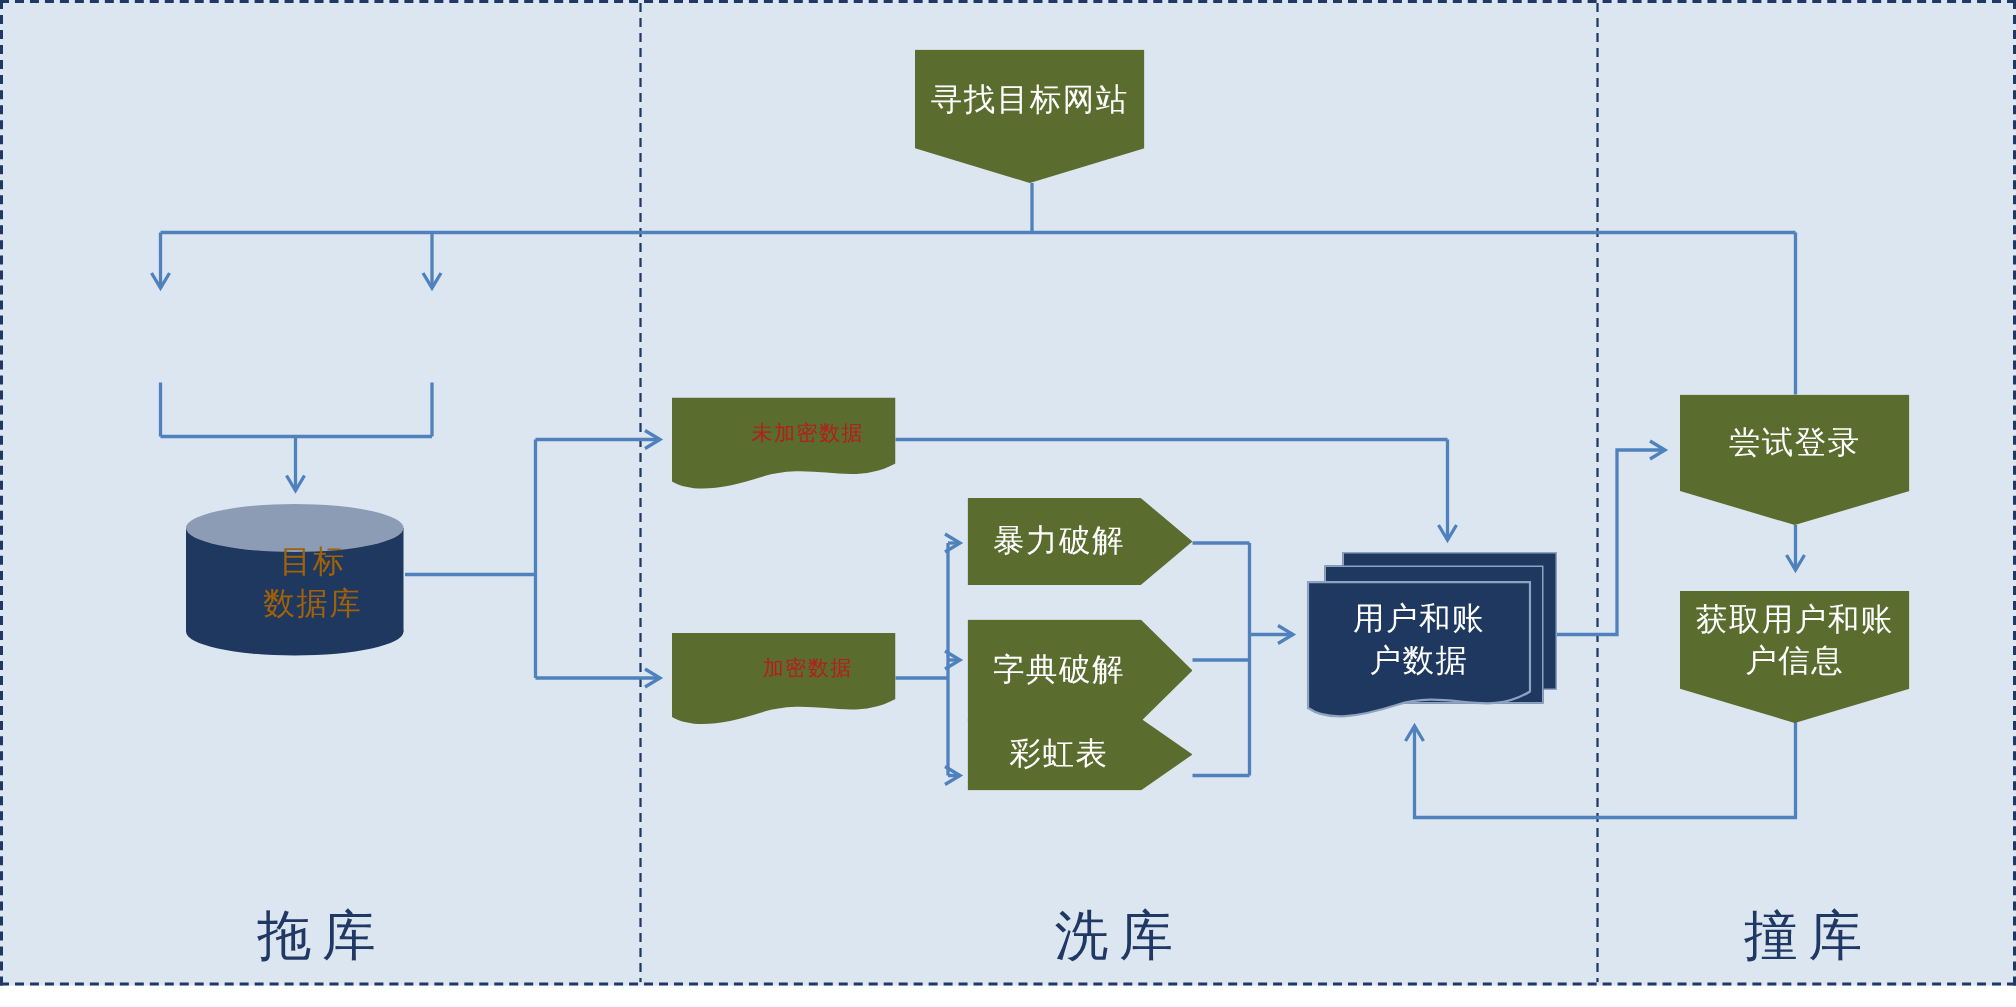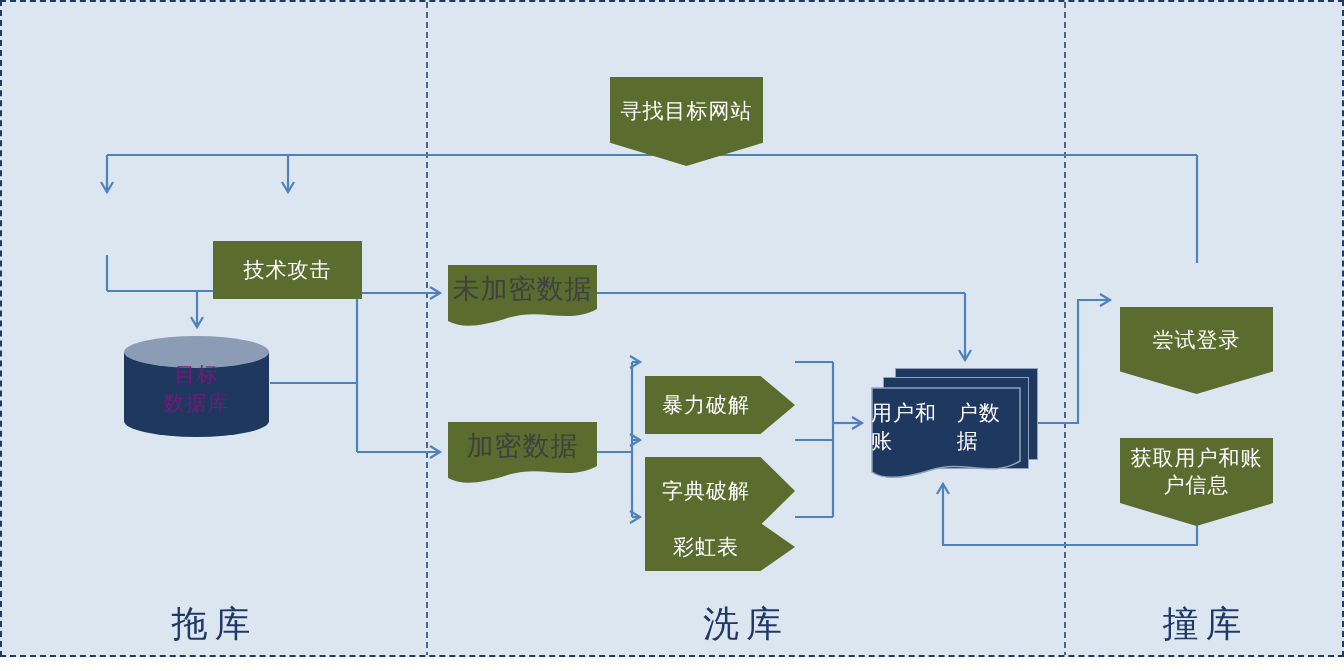--- a/index.html
+++ b/index.html
@@ -1,37 +1,37 @@
 <!DOCTYPE html>
 <html><head>
 <meta charset="utf-8">
 <style>
   html,body{margin:0;padding:0;background:#ffffff;}
   body{font-family:"Liberation Sans","DejaVu Sans",sans-serif;width:1344px;height:671px;position:relative;}
   .canvas{position:absolute;left:0;top:0;width:1344px;height:657px;box-sizing:border-box;
           background:#dce6f1;border:2px dashed #1f3864;overflow:hidden;}
   .layer{position:absolute;left:0;top:0;}
   .node{position:absolute;display:flex;align-items:center;justify-content:center;
-        color:#ffffff;font-size:21px;letter-spacing:1px;text-align:center;line-height:1.3;margin-top:44px;}
+        color:#ffffff;font-size:21px;letter-spacing:1px;text-align:center;line-height:1.3;}
   .green{background:#5a6c2e;}
   .rectnode{width:149px;height:58px;}
   .banner{clip-path:polygon(0 0,100% 0,100% 74%,50% 100%,0 74%);padding-bottom:22px;box-sizing:border-box;}
   .pent{clip-path:polygon(0 0,77% 0,100% 50%,77% 100%,0 100%);padding-right:28px;box-sizing:border-box;}
   .docshape{position:absolute;}
   .docshape svg{position:absolute;left:0;top:0;width:100%;height:100%;}
   .docshape .doclabel{position:absolute;left:0;top:0;width:100%;height:72%;display:flex;
-        align-items:center;justify-content:center;color:#404040;font-size:27px;letter-spacing:1px;}
+        align-items:center;justify-content:center;color:#b91c1c;font-size:14px;letter-spacing:1px;padding-left:16px;}
   .cyl{position:absolute;}
-  .cyl .cyltext{position:absolute;left:0;top:26px;width:100%;text-align:center;color:#701a75;
+  .cyl .cyltext{position:absolute;left:12px;top:26px;width:100%;text-align:center;color:#a16207;
         font-size:21px;line-height:1.35;letter-spacing:1px;}
   .stacklayer{position:absolute;background:#1f3860;border:1px solid #8fa3c0;box-sizing:border-box;}
   .stackfront{position:absolute;}
   .stackfront svg{position:absolute;left:0;top:0;width:100%;height:100%;}
   .stackfront .stacklabel{position:absolute;left:0;top:6px;width:100%;height:70%;display:flex;
-        flex-direction:row;align-items:center;justify-content:center;color:#fff;font-size:21px;
+        flex-direction:column;align-items:center;justify-content:center;color:#fff;font-size:21px;
         letter-spacing:1px;line-height:1.35;}
   .lanelabel{position:absolute;top:598px;font-size:36px;letter-spacing:7px;color:#1f3864;
         text-align:center;}
 </style>
 </head>
 <body>
 
 <div class="canvas">
 
   <svg class="layer" width="1340" height="653" viewBox="0 0 1340 653">
@@ -82,23 +82,20 @@
       <path d="M1195,348 V378" marker-end="url(#arr)"></path>
 
       <path d="M1195,473 V543 H941 V482" marker-end="url(#arr)"></path>
     </g>
   </svg>
 
   <div class="node green banner" style="left:608px;top:31px;width:153px;height:89px;">
     <span>寻找目标网站</span>
   </div>
 
-  <div class="node green rectnode" style="left:211px;top:195px;">
-    <span>技术攻击</span>
-  </div>
 
   <div class="cyl" style="left:121px;top:333px;width:147px;height:104px;">
     <svg width="147" height="104" viewBox="0 0 147 104">
       <ellipse cx="73.5" cy="86" rx="72.5" ry="16" fill="#1f3860"></ellipse>
       <rect x="1" y="17" width="145" height="69" fill="#1f3860"></rect>
       <ellipse cx="73.5" cy="17" rx="72.5" ry="16" fill="#8d9cb5"></ellipse>
     </svg>
     <div class="cyltext">
       <div>目标</div>
       <div>数据库</div>

